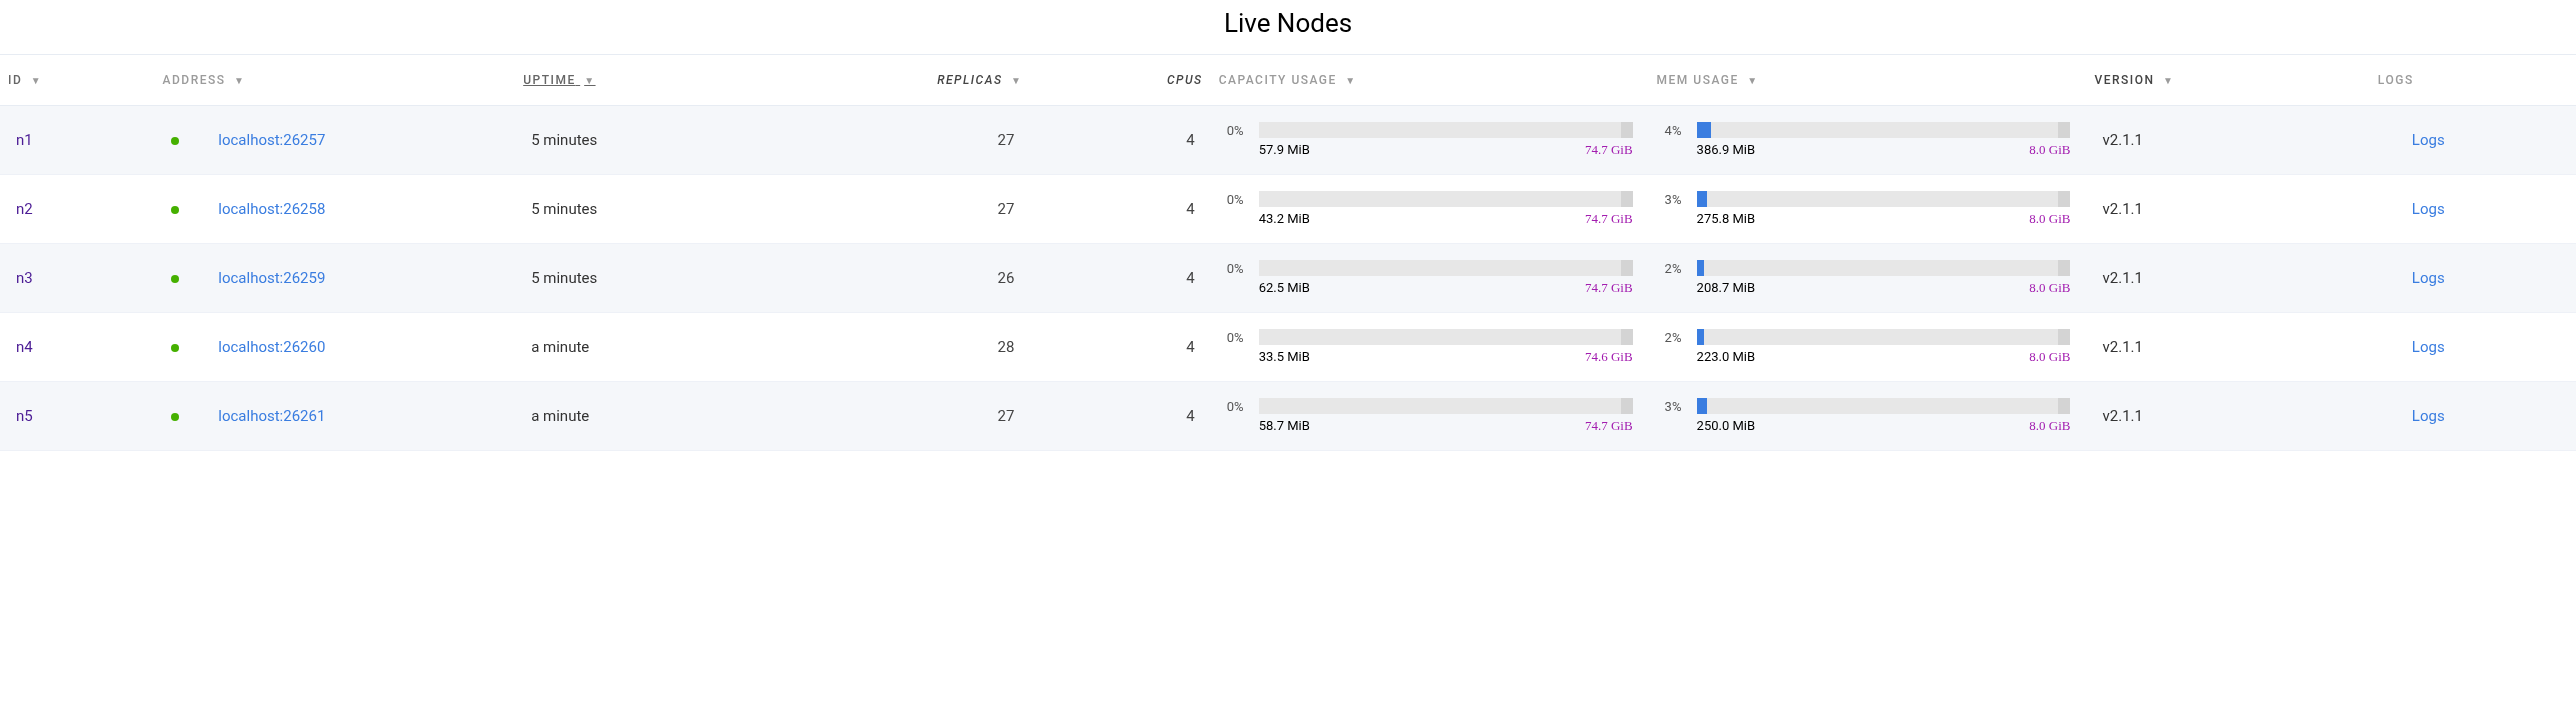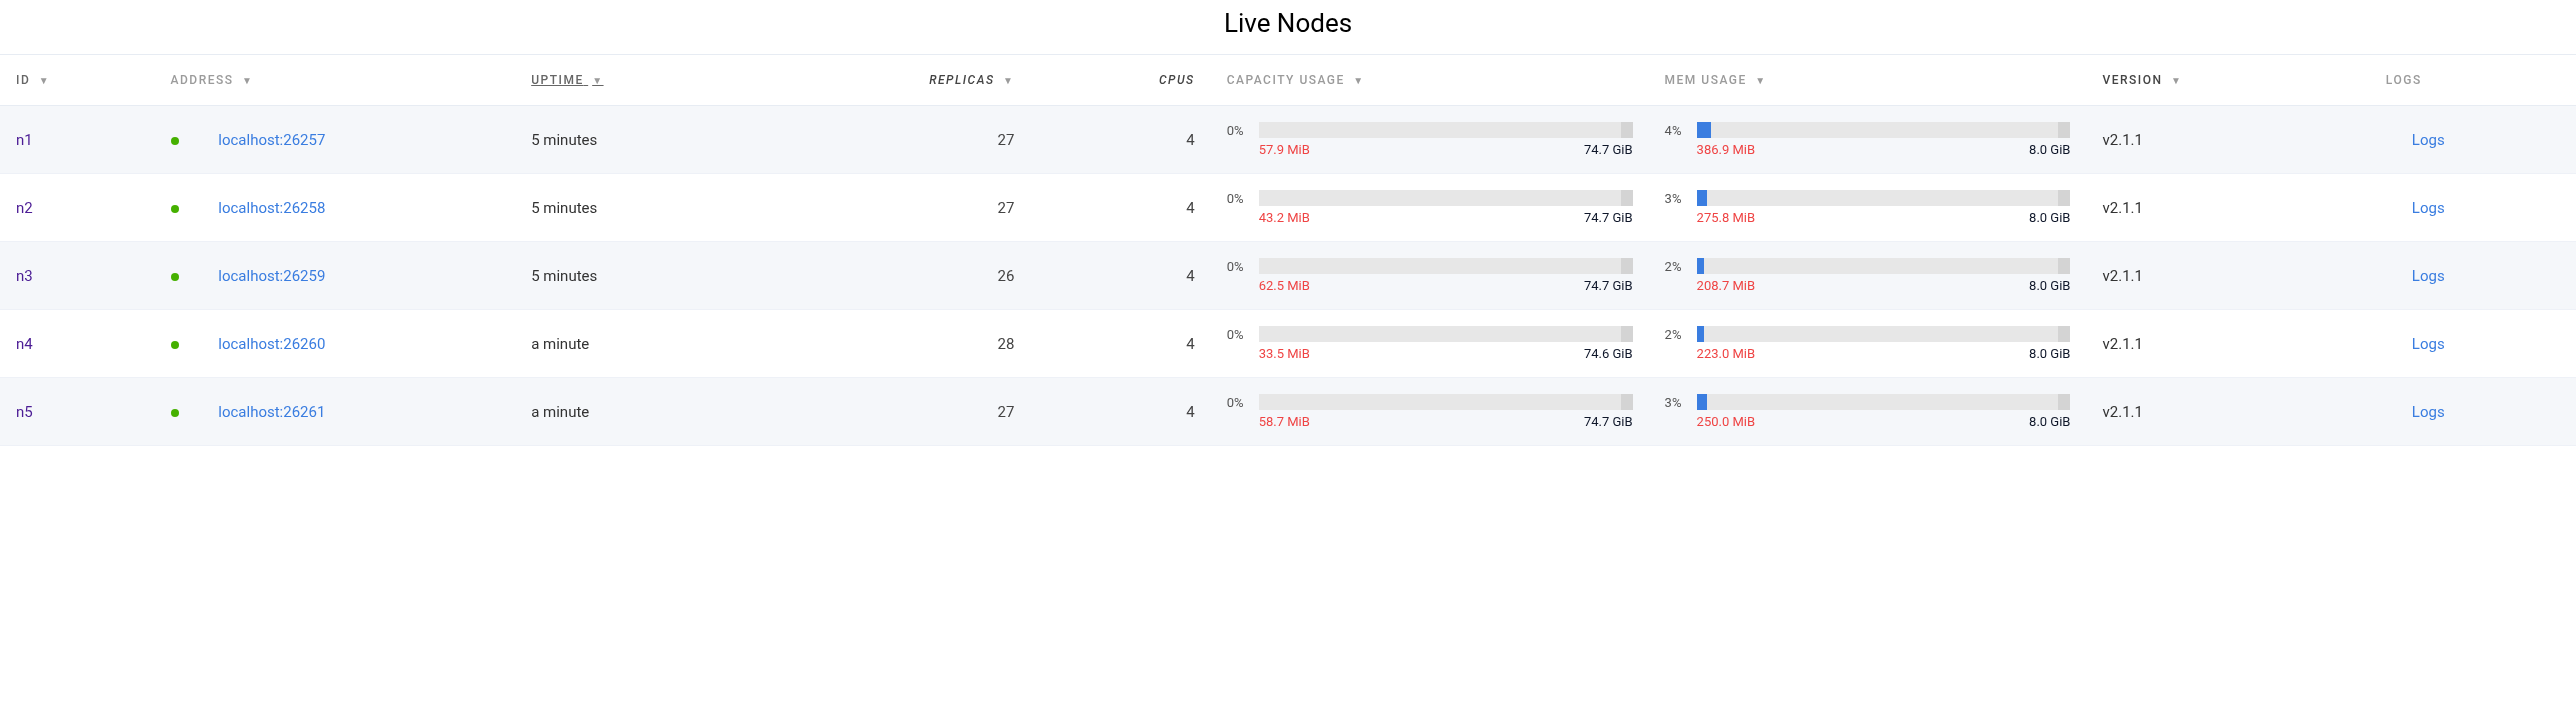--- a/index.html
+++ b/index.html
@@ -21,21 +21,21 @@
       border-collapse: collapse;
       table-layout: fixed;
     }
     thead th {
       text-align: left;
       font-size: 12px;
       font-weight: 500;
       letter-spacing: 1.5px;
       color: #9b9b9b;
       text-transform: uppercase;
-      padding: 18px 16px;
+      padding: 18px 8px;
       border-top: 1px solid #e7ecf3;
       border-bottom: 1px solid #e7ecf3;
       white-space: nowrap;
     }
     thead th .sort-arrow {
       margin-left: 4px;
       font-size: 10px;
       color: #9b9b9b;
     }
     tbody tr:nth-child(odd) { background: #f5f7fa; }
@@ -95,22 +95,22 @@
       left: 0; top: 0; bottom: 0;
       background: #3a7de0;
     }
     .bar-labels {
       display: flex;
       justify-content: space-between;
       margin-top: 4px;
       font-size: 13px;
       padding-left: 32px;
     }
-    .bar-used { color: #ef4444; }
-    .bar-total { color: #0f172a; }
+    .bar-used { color: #000000; }
+    .bar-total { color: #a21caf; font-family: Liberation Serif, serif; }
     .id-cell { color: #4c1d95; }
   </style>
 </head>
 <body>
 
 <h2 class="page-title">Live Nodes</h2>
 
 <table>
   <colgroup>
     <col class="col-id">

